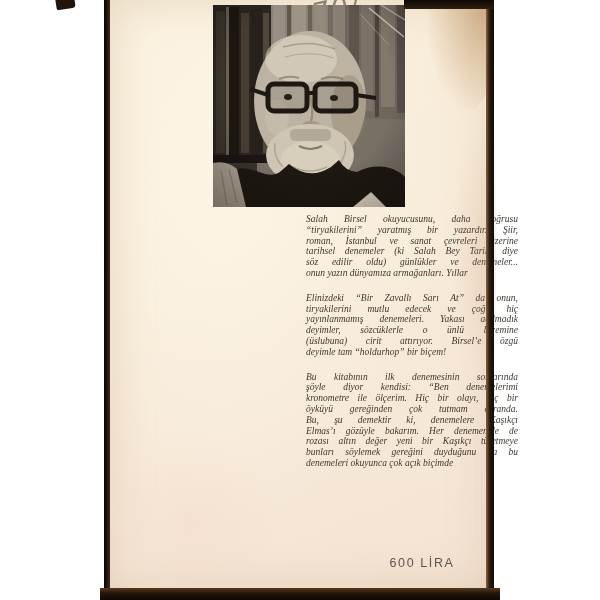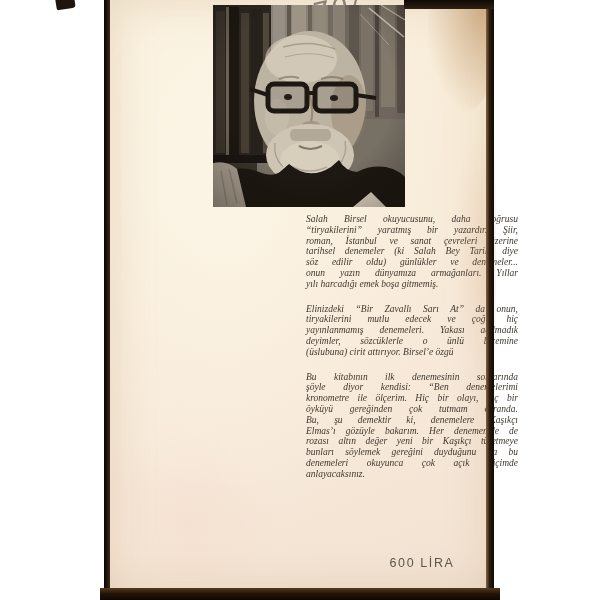--- a/index.html
+++ b/index.html
@@ -67,40 +67,39 @@
     </div>
 
     <div class="blurb">
       <div class="para">
           <div class="line">Salah Birsel okuyucusunu, daha doğrusu</div>
           <div class="line">“tiryakilerini” yaratmış bir yazardır. Şiir,</div>
           <div class="line">roman, İstanbul ve sanat çevreleri üzerine</div>
           <div class="line">tarihsel denemeler (ki Salah Bey Tarihi diye</div>
           <div class="line">söz edilir oldu) günlükler ve denemeler...</div>
           <div class="line">onun yazın dünyamıza armağanları. Yıllar</div>
-          <div class="line">yılı harcadığı emek boşa gitmemiş.</div>
         </div>
       <div class="para">
           <div class="line">Elinizdeki “Bir Zavallı Sarı At” da onun,</div>
           <div class="line">tiryakilerini mutlu edecek ve çoğu hiç</div>
           <div class="line">yayınlanmamış denemeleri. Yakası açılmadık</div>
           <div class="line">deyimler, sözcüklerle o ünlü biçemine</div>
           <div class="line">(üslubuna) cirit attırıyor. Birsel’e özgü</div>
+          <div class="line">deyimle tam “holdurhop” bir biçem!</div>
         </div>
       <div class="para">
           <div class="line">Bu kitabının ilk denemesinin sonlarında</div>
           <div class="line">şöyle diyor kendisi: “Ben denemelerimi</div>
           <div class="line">kronometre ile ölçerim. Hiç bir olayı, hiç bir</div>
           <div class="line">öyküyü gereğinden çok tutmam ekranda.</div>
           <div class="line">Bu, şu demektir ki, denemelere Kaşıkçı</div>
           <div class="line">Elmas’ı gözüyle bakarım. Her denememde de</div>
           <div class="line">rozası altın değer yeni bir Kaşıkçı türetmeye</div>
           <div class="line">bunları söylemek gereğini duyduğunu da bu</div>
           <div class="line">denemeleri okuyunca çok açık biçimde</div>
-          <div class="line">anlayacaksınız.</div>
         </div>
     </div>
 
     <div class="price">600 LİRA</div>
   </div>
 
   <svg class="photo" viewBox="0 0 192 202" role="img" aria-label="Black-and-white portrait of the author: bald, dark-rimmed glasses, white beard, dark sweater, in front of bookshelves">
     <defs>
       <radialGradient id="vig" cx="50%" cy="42%" r="80%">
         <stop offset="55%" stop-color="rgba(0,0,0,0)"></stop>

